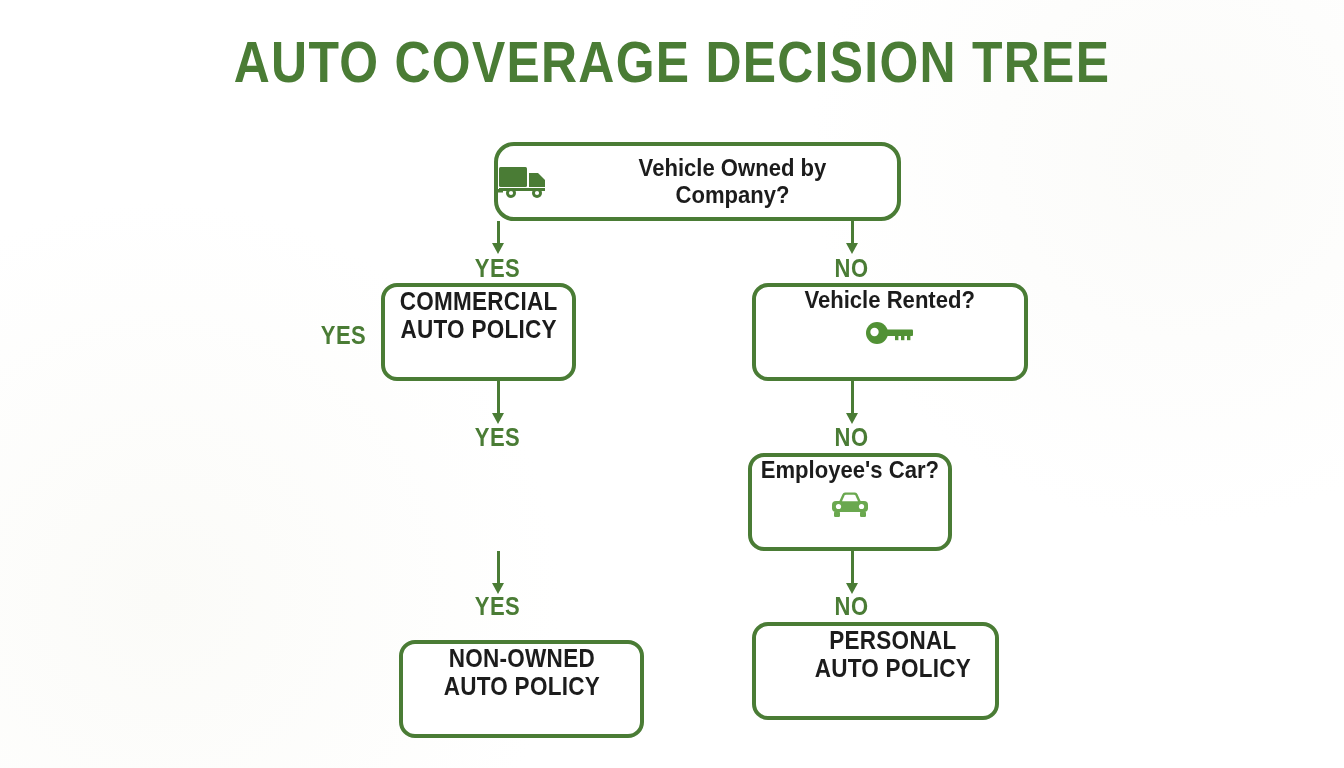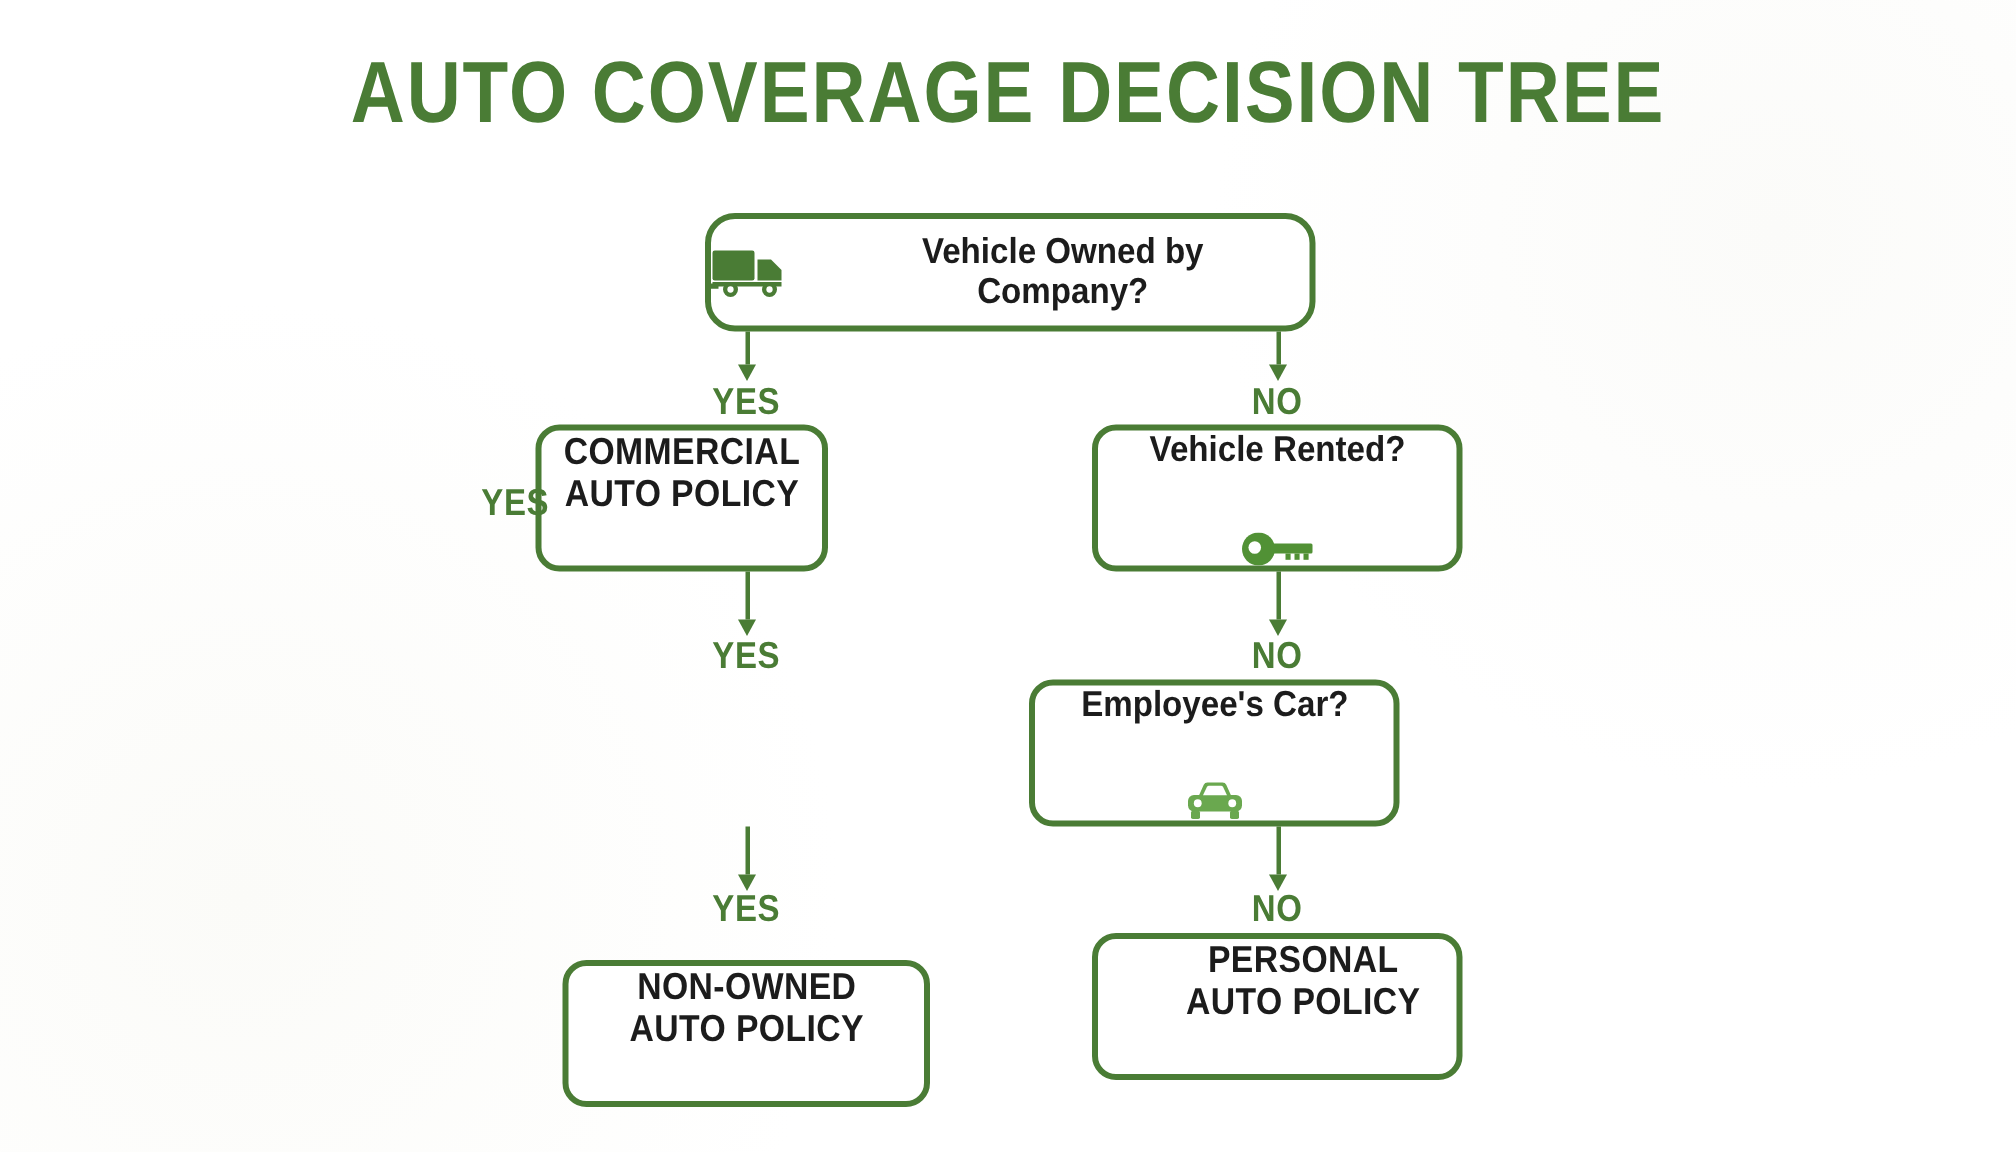--- a/index.html
+++ b/index.html
@@ -46,21 +46,22 @@
   
   .node {
     position: absolute;
     box-sizing: border-box;
     border: 4px solid #4a7c35;
     border-radius: 16px;
     background: #ffffff;
     display: flex;
     flex-direction: column;
     align-items: center;
-    justify-content: space-between;
+    justify-content: flex-start;
+    margin-left: 24px;
   }
   .node.root {
     border-radius: 20px;
     flex-direction: row;
     gap: 16px;
   }
   .node-label {
     font-family: "Liberation Sans Narrow", "Liberation Sans", sans-serif;
     color: #1c1c1c;
     text-align: center;
@@ -160,21 +161,21 @@
   </div>
   <div class="edge-label" style="left:809px; top:254px; width:85px;">NO</div>
 
   <div class="node" style="left:357px; top:283px; width:195px; height:98px;">
     <span class="node-label outcome">COMMERCIAL
 AUTO POLICY</span>
   </div>
 
   <div class="edge-label" style="left:301px; top:321px; width:85px;">YES</div>
 
-  <div class="node" style="left:728px; top:283px; width:247px; height:98px;">
+  <div class="node" style="left:728px; top:283px; width:276px; height:98px;">
     <span class="node-label question">Vehicle Rented?</span>
     <span class="icon below">
       <svg width="50" height="22" viewBox="0 0 50 22" aria-hidden="true">
         <circle cx="12" cy="11" r="11" fill="#519135"></circle>
         <circle cx="9.5" cy="10" r="4.2" fill="#ffffff"></circle>
         <rect x="20" y="7.4" width="28" height="6.6" rx="1" fill="#519135"></rect>
         <rect x="30" y="14" width="3.4" height="4.2" fill="#519135"></rect>
         <rect x="36" y="14" width="3.4" height="4.2" fill="#519135"></rect>
         <rect x="42" y="14" width="3.4" height="4.2" fill="#519135"></rect>
       </svg>
@@ -187,21 +188,21 @@
   </div>
   <div class="edge-label" style="left:455px; top:423px; width:85px;">YES</div>
 
   <div class="connector" style="left:851px; top:381px; height:42px;">
     <div class="conn-line" style="height:32px;"></div>
     <div class="conn-head" style="top:32px;"></div>
   </div>
   <div class="edge-label" style="left:809px; top:423px; width:85px;">NO</div>
 
 
-  <div class="node" style="left:686px; top:453px; width:247px; height:98px;">
+  <div class="node" style="left:724px; top:453px; width:204px; height:98px;">
     <span class="node-label question">Employee's Car?</span>
     <span class="icon below">
       <svg width="42" height="26" viewBox="0 0 42 26" aria-hidden="true">
 
         <path d="M10 10 L13.5 2.2 Q14.2 0.6 16 0.6 L26 0.6 Q27.8 0.6 28.5 2.2 L32 10 Z" fill="#6aa84f"></path>
 
         <rect x="3" y="9" width="36" height="11" rx="4" fill="#6aa84f"></rect>
 
         <path d="M13 9.2 L15.6 3.6 Q16 2.8 17 2.8 L25 2.8 Q26 2.8 26.4 3.6 L29 9.2 Z" fill="#ffffff"></path>
 

